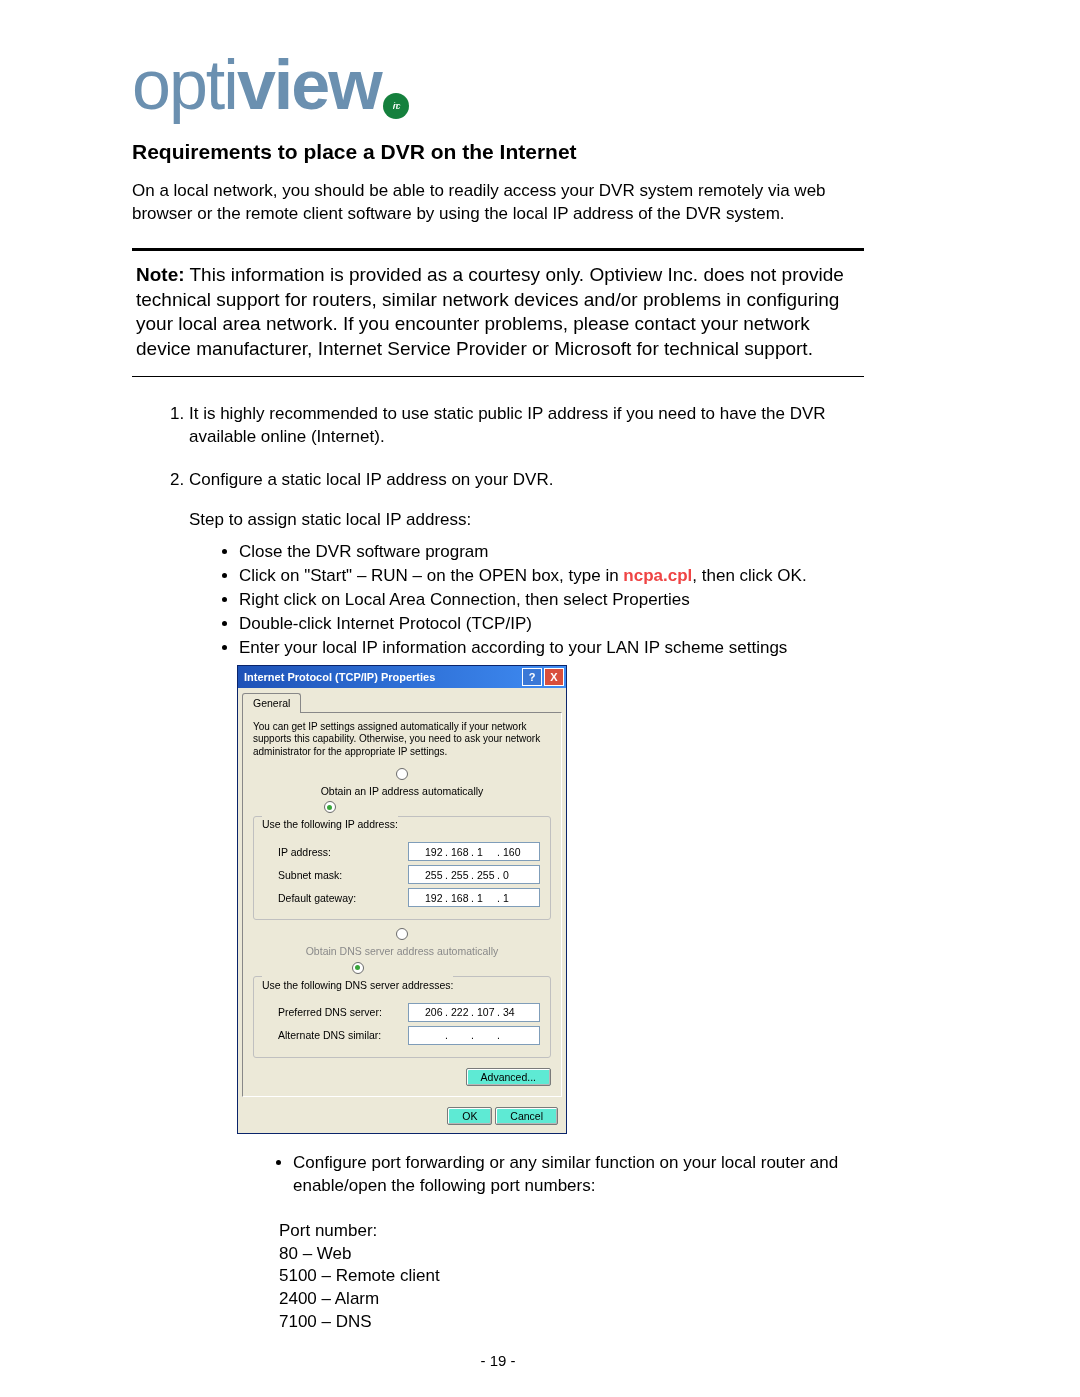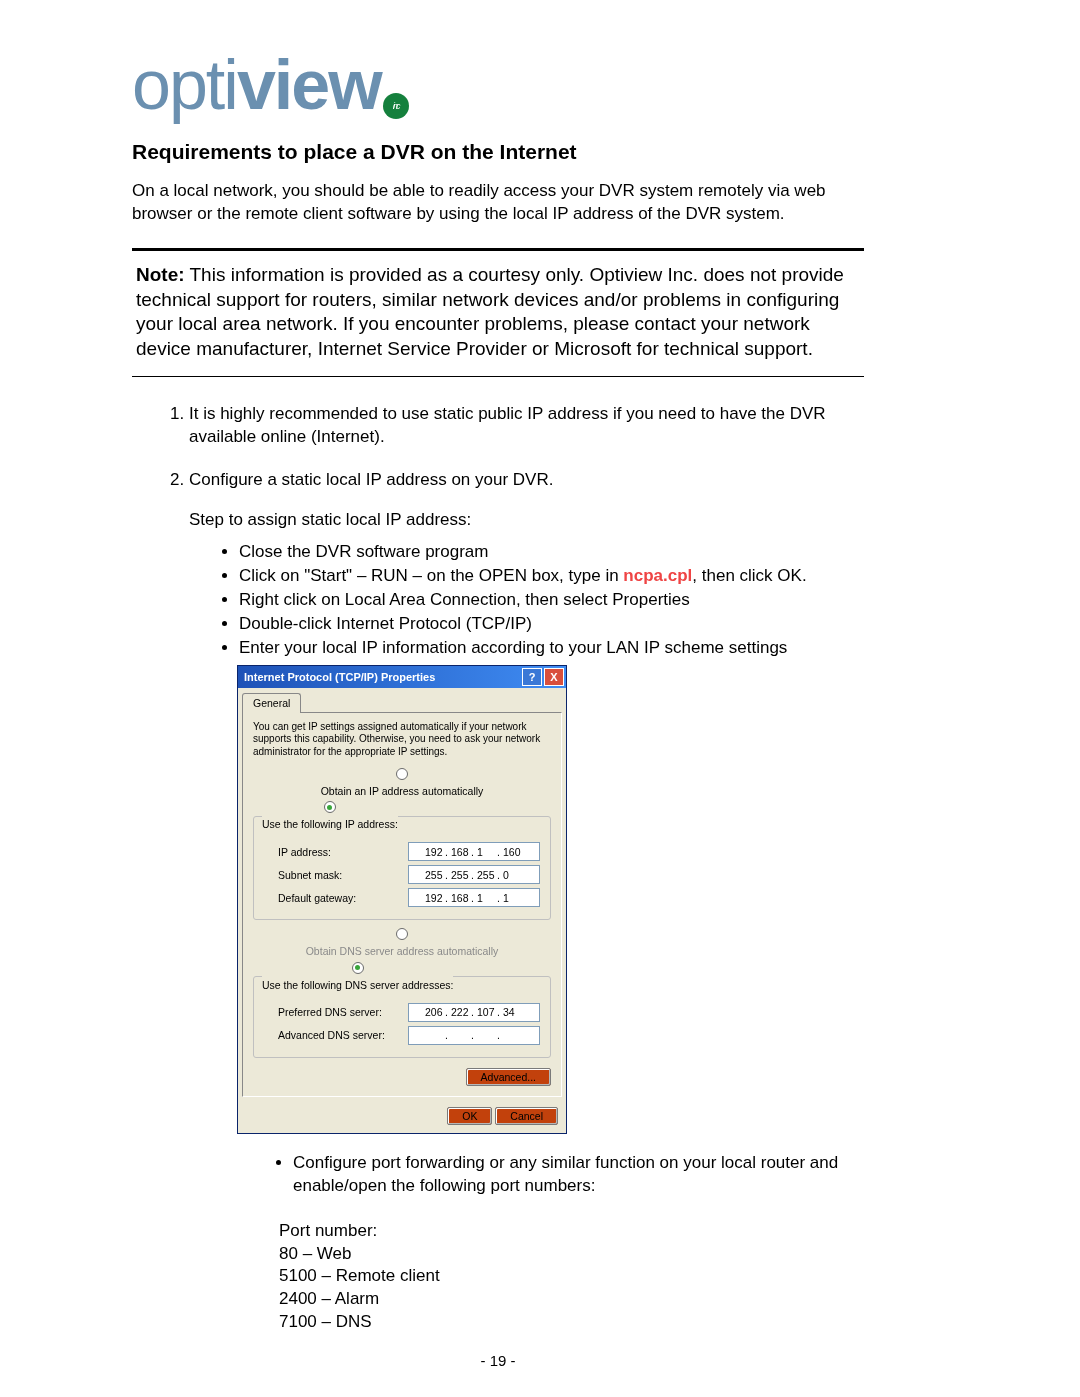--- a/index.html
+++ b/index.html
@@ -113,21 +113,21 @@
   .field-row{display:flex;align-items:center;margin:4px 0;font-size:10.5px;}
   .field-row .lbl{width:130px;padding-left:16px;}
   .ipbox{
     border:1px solid #7f9db9;background:#fff;height:17px;width:130px;
     display:flex;align-items:center;justify-content:center;
     font-size:10.5px;letter-spacing:0;
   }
   .ipbox span{display:inline-block;text-align:left;min-width:20px;}
   .ipbox .dot{min-width:6px;}
   .btn{
-    border:1px solid #7a7a7a;background:#c2410c;border-radius:2px;
+    border:1px solid #7a7a7a;background:#5eead4;border-radius:2px;
     padding:2px 14px;font-size:10.5px;font-family:Tahoma,sans-serif;
     box-shadow:inset 1px 1px 0 #fff, inset -1px -1px 0 #b7b7b7;
   }
   .adv-row{text-align:right;margin-top:10px;}
   .dlg-buttons{text-align:right;padding:6px 8px 8px 8px;}
 
   ul.post{list-style:disc;padding-left:104px;margin:18px 0 0 0;font-size:17px;line-height:1.35;}
   .ports{margin:22px 0 0 90px;font-size:17px;line-height:1.35;}
   .page-num{position:absolute;bottom:28px;left:0;width:100%;text-align:center;font-size:15px;}
 </style>
@@ -242,21 +242,21 @@
                 <span>206</span>
                   <span class="dot">.</span>
                   <span>222</span>
                   <span class="dot">.</span>
                   <span>107</span>
                   <span class="dot">.</span>
                   <span>34</span>
               </span>
             </div>
             <div class="field-row">
-              <span class="lbl">Advanced DNS server:</span>
+              <span class="lbl">Alternate DNS similar:</span>
               <span class="ipbox">
                 <span></span>
                   <span class="dot">.</span>
                   <span></span>
                   <span class="dot">.</span>
                   <span></span>
                   <span class="dot">.</span>
                   <span></span>
               </span>
             </div>

